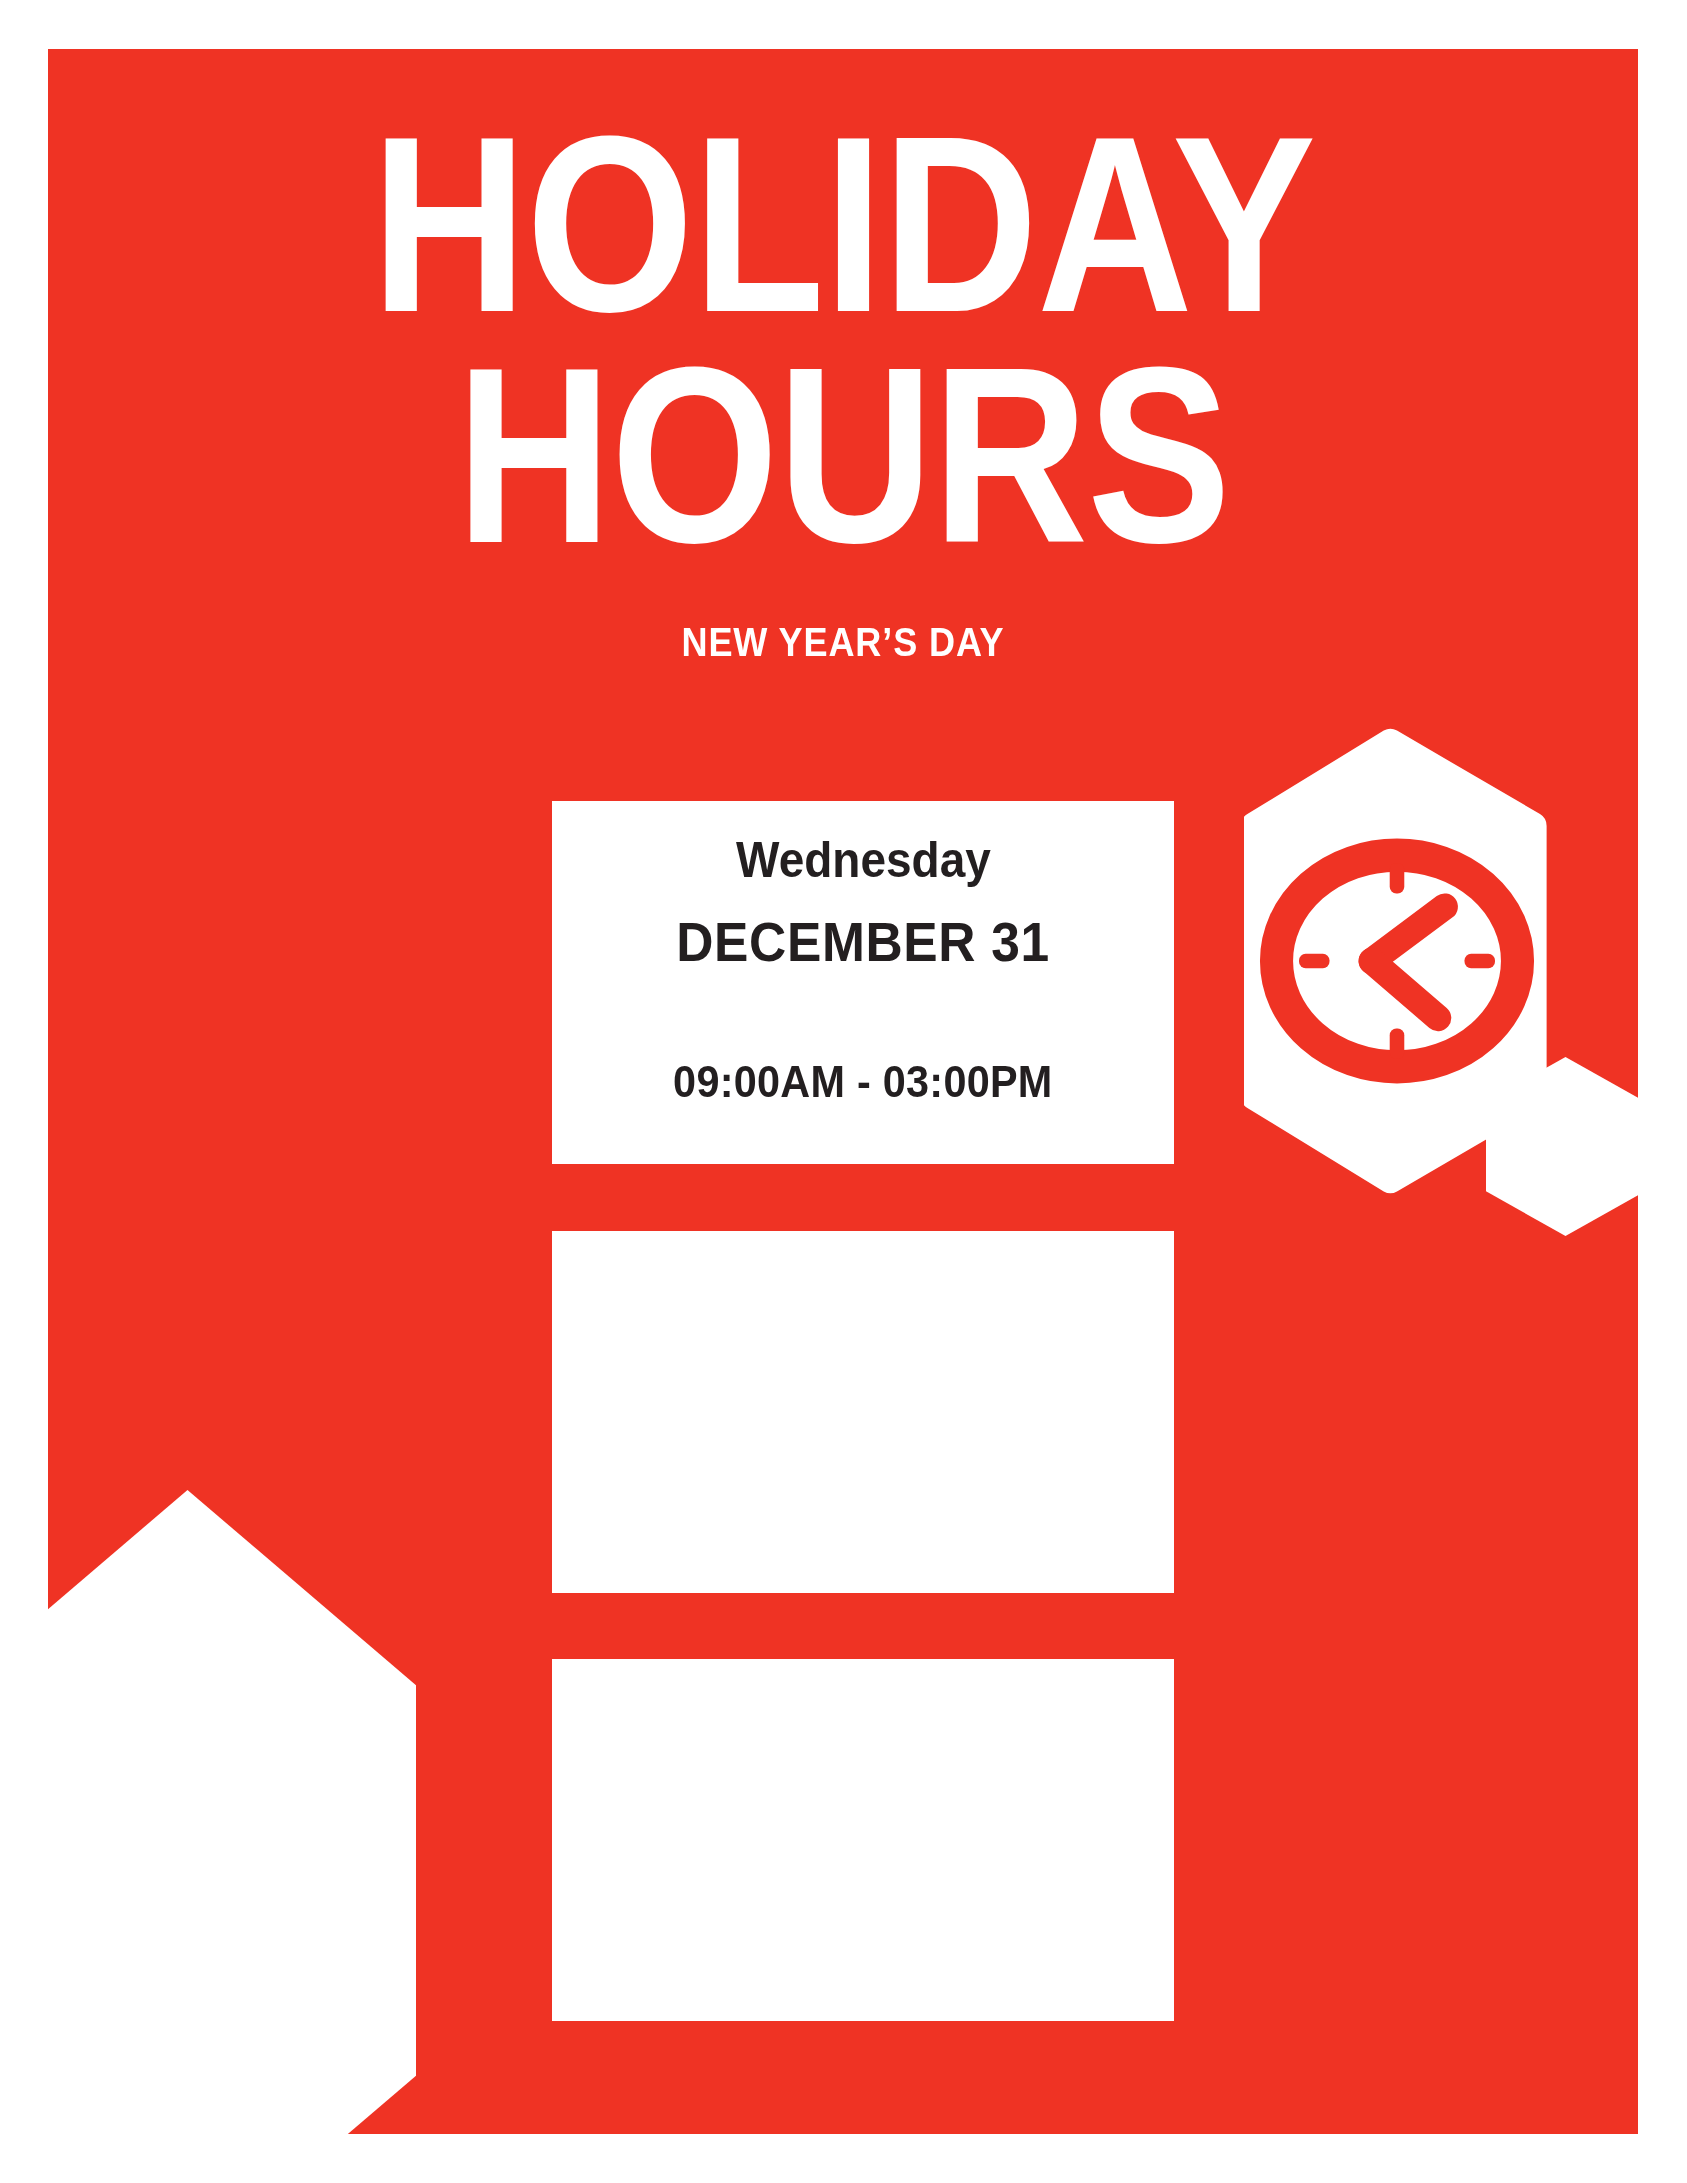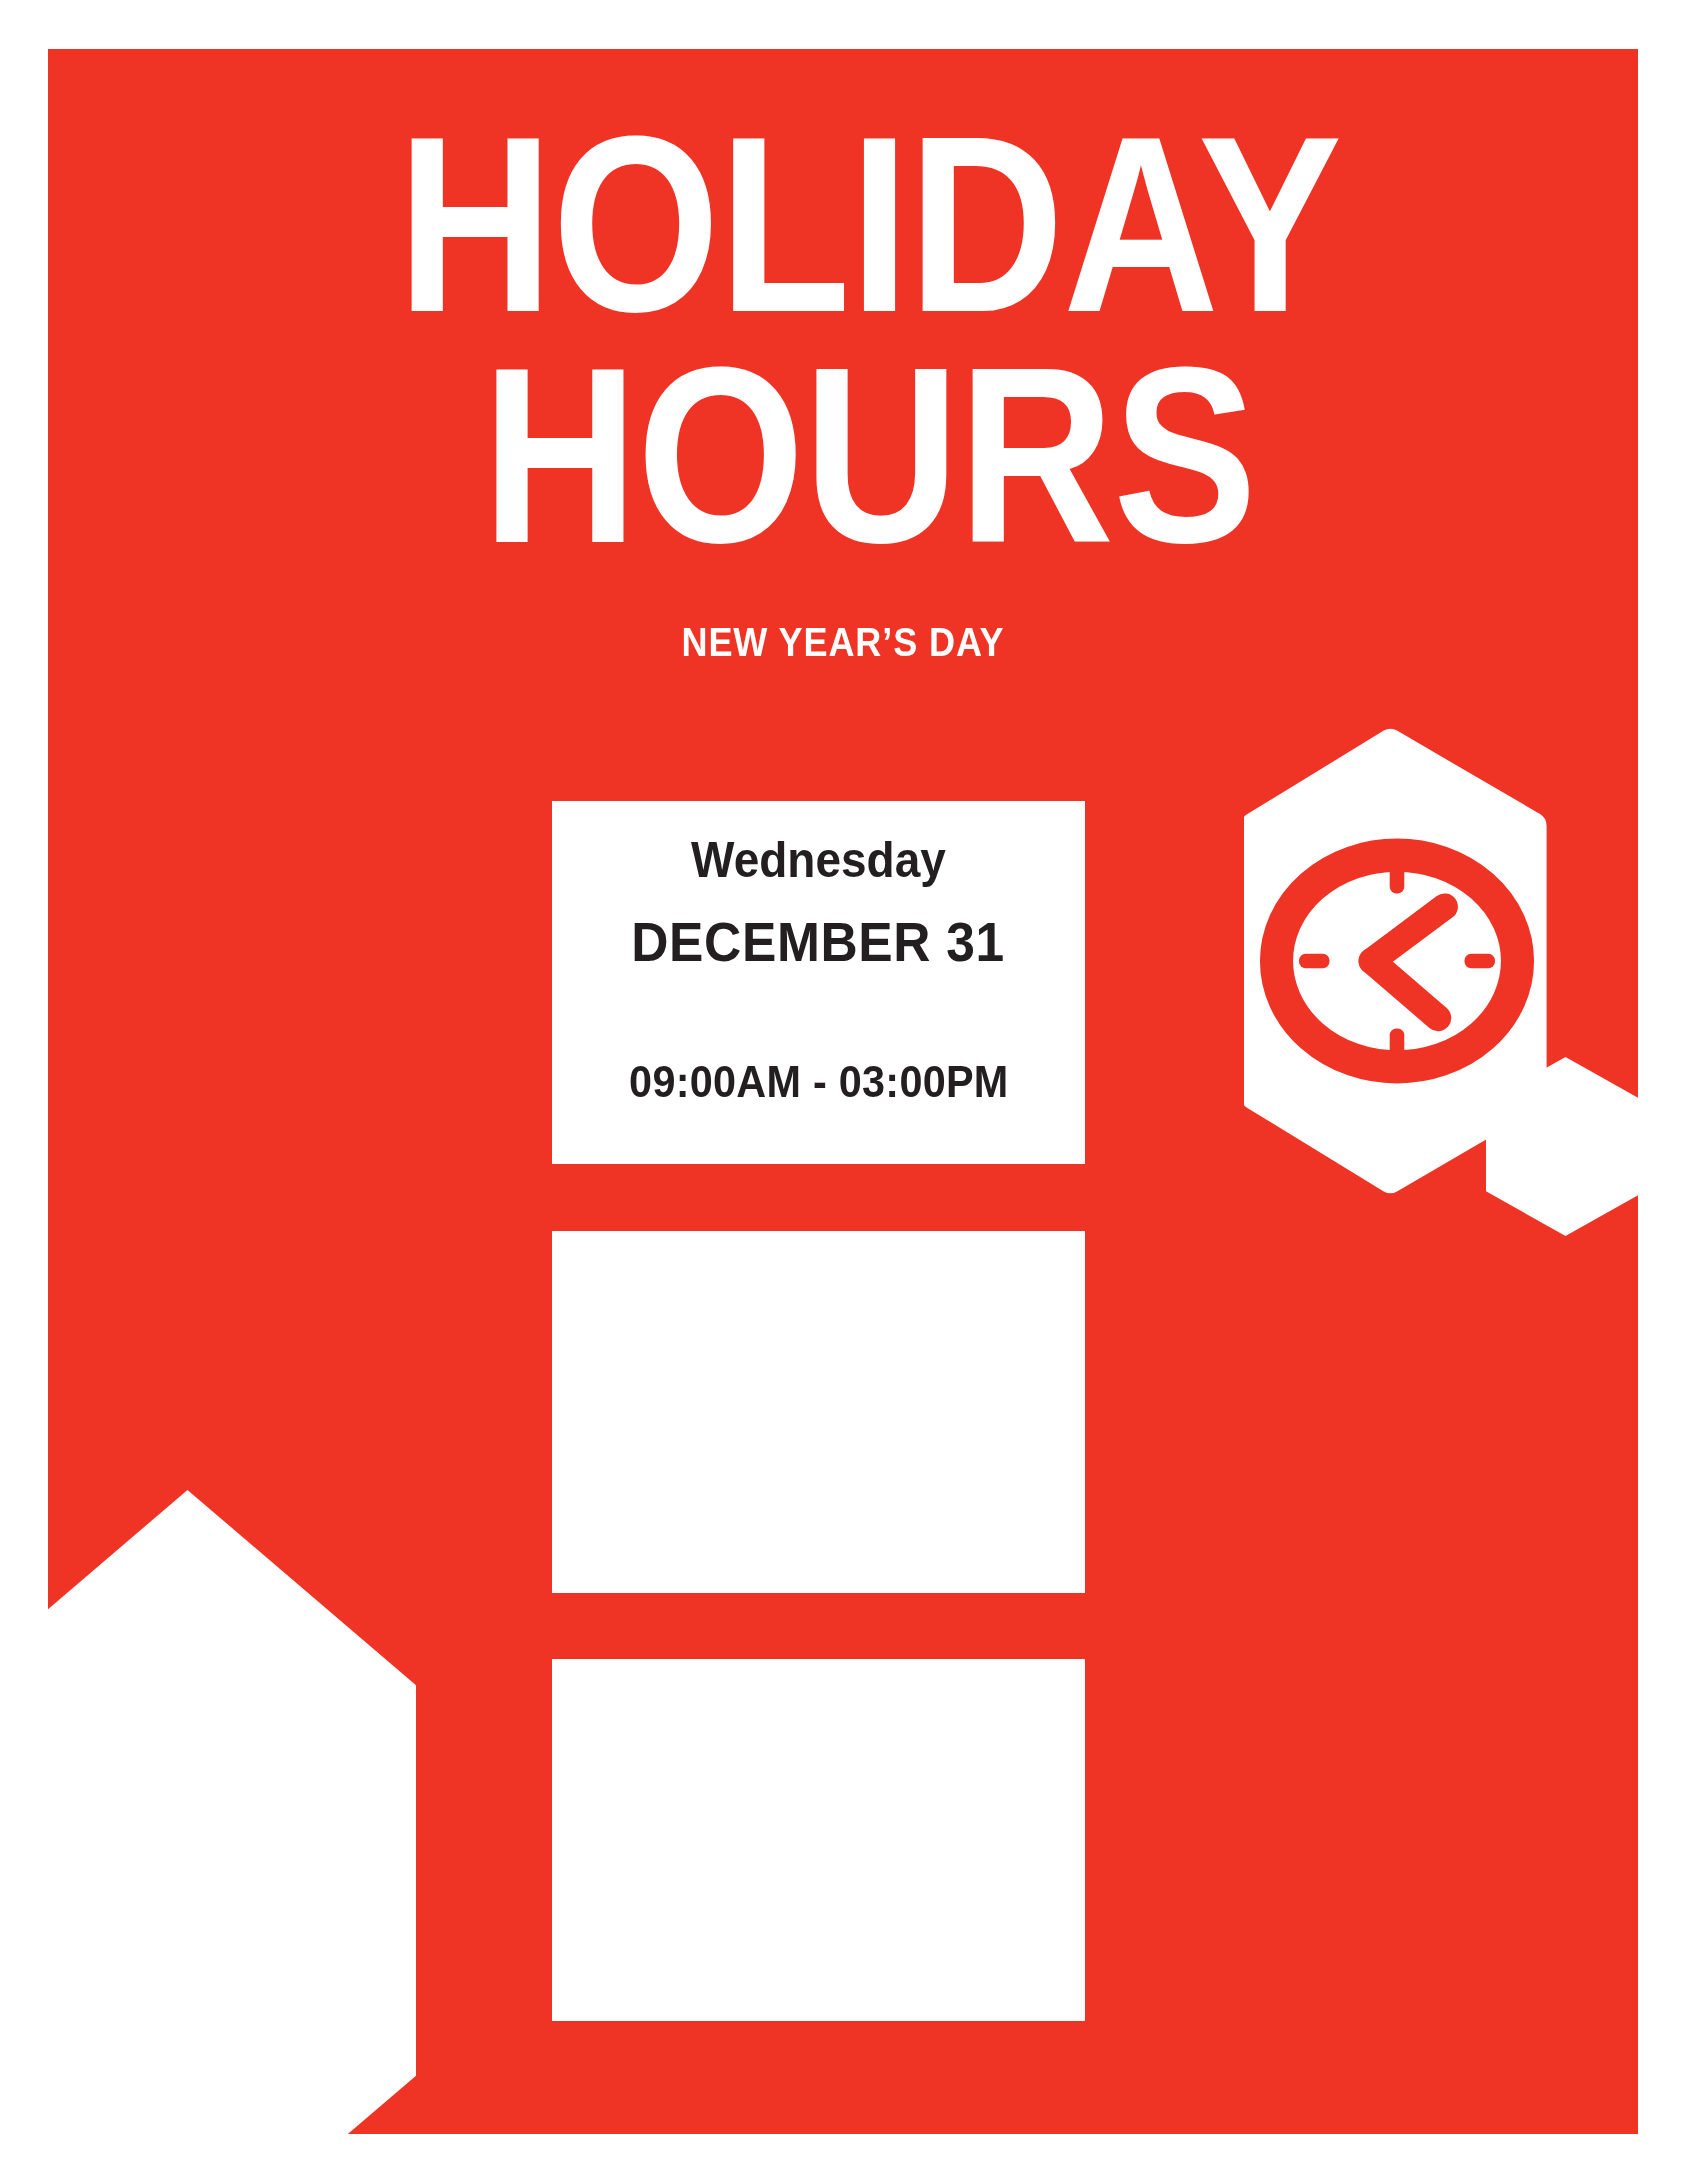--- a/index.html
+++ b/index.html
@@ -57,21 +57,20 @@
   }
   #clock-badge svg { display: block; width: 100%; height: 100%; }
 
   
   #heading-block {
     position: absolute;
     left: 0;
     top: 60px;
     width: 1590px;
     text-align: center;
-    margin-left: 26px;
   }
   .title-line {
     color: #ffffff;
     font-family: "Liberation Sans Narrow", "Liberation Sans", sans-serif;
     font-weight: 700;
     font-size: 251px;
     line-height: 0.92;
     letter-spacing: -1.3px;
     transform: scaleX(0.86);
     transform-origin: center center;
@@ -91,22 +90,23 @@
     letter-spacing: 1px;
     transform: scaleX(0.88);
     transform-origin: center center;
     white-space: nowrap;
   }
 
   
   .card {
     position: absolute;
     left: 504px;
-    width: 533px;
+    width: 583px;
     background: #ffffff;
+    padding-left: 39px;
   }
   #card-1 { top: 752px; height: 363px; }
   #card-2 { top: 1182px; height: 362px; }
   #card-3 { top: 1610px; height: 362px; }
 
   .card-inner {
     position: absolute;
     left: 0;
     top: 0;
     width: 100%;

